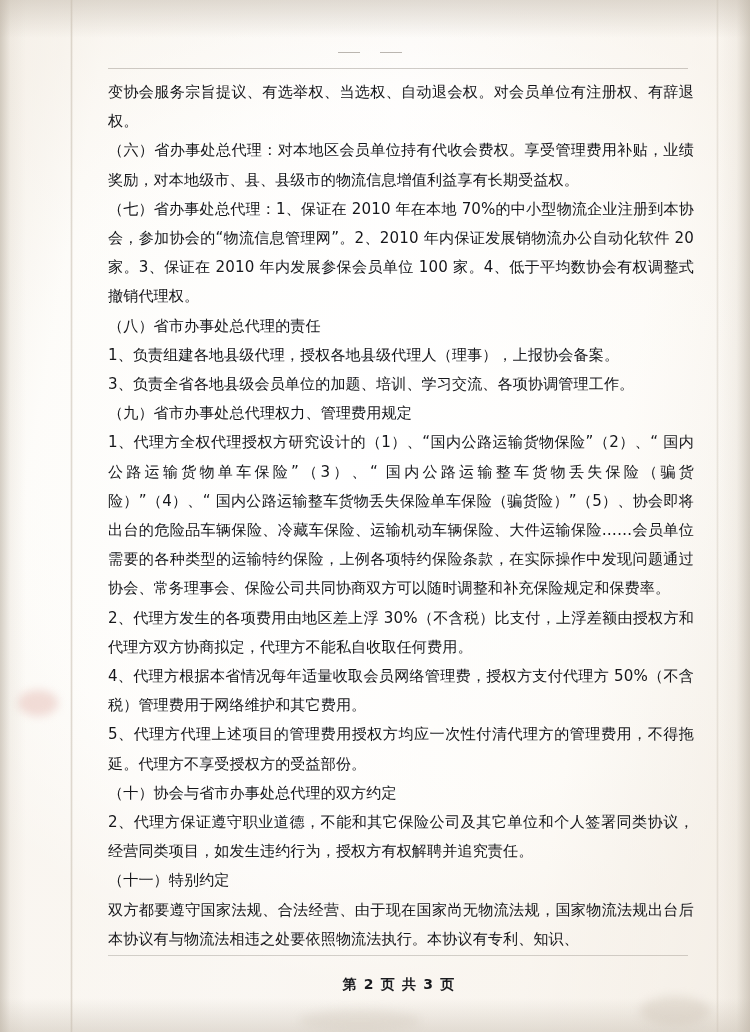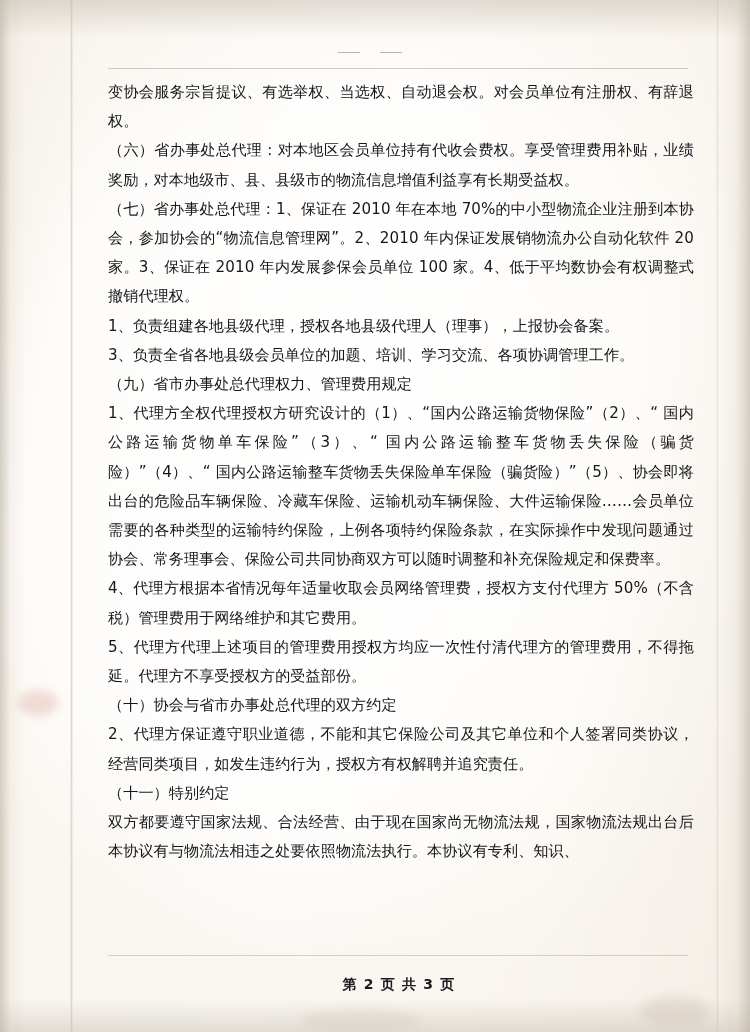--- a/index.html
+++ b/index.html
@@ -141,24 +141,26 @@
   <div class="tickmark" style="left:338px;"></div>
   <div class="tickmark" style="left:380px;"></div>
 
   <div class="rule-top"></div>
   <div class="rule-bottom"></div>
 
   <div class="body-text">
     <p>变协会服务宗旨提议、有选举权、当选权、自动退会权。对会员单位有注册权、有辞退权。</p>
     <p class="p-indent">（六）省办事处总代理：对本地区会员单位持有代收会费权。享受管理费用补贴，业绩奖励，对本地级市、县、县级市的物流信息增值利益享有长期受益权。</p>
     <p class="p-indent">（七）省办事处总代理：1、保证在 2010 年在本地 70%的中小型物流企业注册到本协会，参加协会的“物流信息管理网”。2、2010 年内保证发展销物流办公自动化软件 20 家。3、保证在 2010 年内发展参保会员单位 100 家。4、低于平均数协会有权调整式撤销代理权。</p>
+    <p class="p-indent">（八）省市办事处总代理的责任</p>
     <p class="p-indent">1、负责组建各地县级代理，授权各地县级代理人（理事），上报协会备案。</p>
     <p class="p-indent">3、负责全省各地县级会员单位的加题、培训、学习交流、各项协调管理工作。</p>
     <p class="p-indent">（九）省市办事处总代理权力、管理费用规定</p>
     <p class="p-indent">1、代理方全权代理授权方研究设计的（1）、“国内公路运输货物保险”（2）、“ 国内公路运输货物单车保险”（3）、“ 国内公路运输整车货物丢失保险（骗货险）”（4）、“ 国内公路运输整车货物丢失保险单车保险（骗货险）”（5）、协会即将出台的危险品车辆保险、冷藏车保险、运输机动车辆保险、大件运输保险……会员单位需要的各种类型的运输特约保险，上例各项特约保险条款，在实际操作中发现问题通过协会、常务理事会、保险公司共同协商双方可以随时调整和补充保险规定和保费率。</p>
+    <p class="p-indent">2、代理方发生的各项费用由地区差上浮 30%（不含税）比支付，上浮差额由授权方和代理方双方协商拟定，代理方不能私自收取任何费用。</p>
     <p class="p-indent">4、代理方根据本省情况每年适量收取会员网络管理费，授权方支付代理方 50%（不含税）管理费用于网络维护和其它费用。</p>
     <p class="p-indent">5、代理方代理上述项目的管理费用授权方均应一次性付清代理方的管理费用，不得拖延。代理方不享受授权方的受益部份。</p>
     <p class="p-indent">（十）协会与省市办事处总代理的双方约定</p>
     <p class="p-indent">2、代理方保证遵守职业道德，不能和其它保险公司及其它单位和个人签署同类协议，经营同类项目，如发生违约行为，授权方有权解聘并追究责任。</p>
     <p class="p-indent">（十一）特别约定</p>
     <p class="p-indent">双方都要遵守国家法规、合法经营、由于现在国家尚无物流法规，国家物流法规出台后本协议有与物流法相违之处要依照物流法执行。本协议有专利、知识、</p>
   </div>
 
   <div class="footer">第 2 页 共 3 页</div>
 

